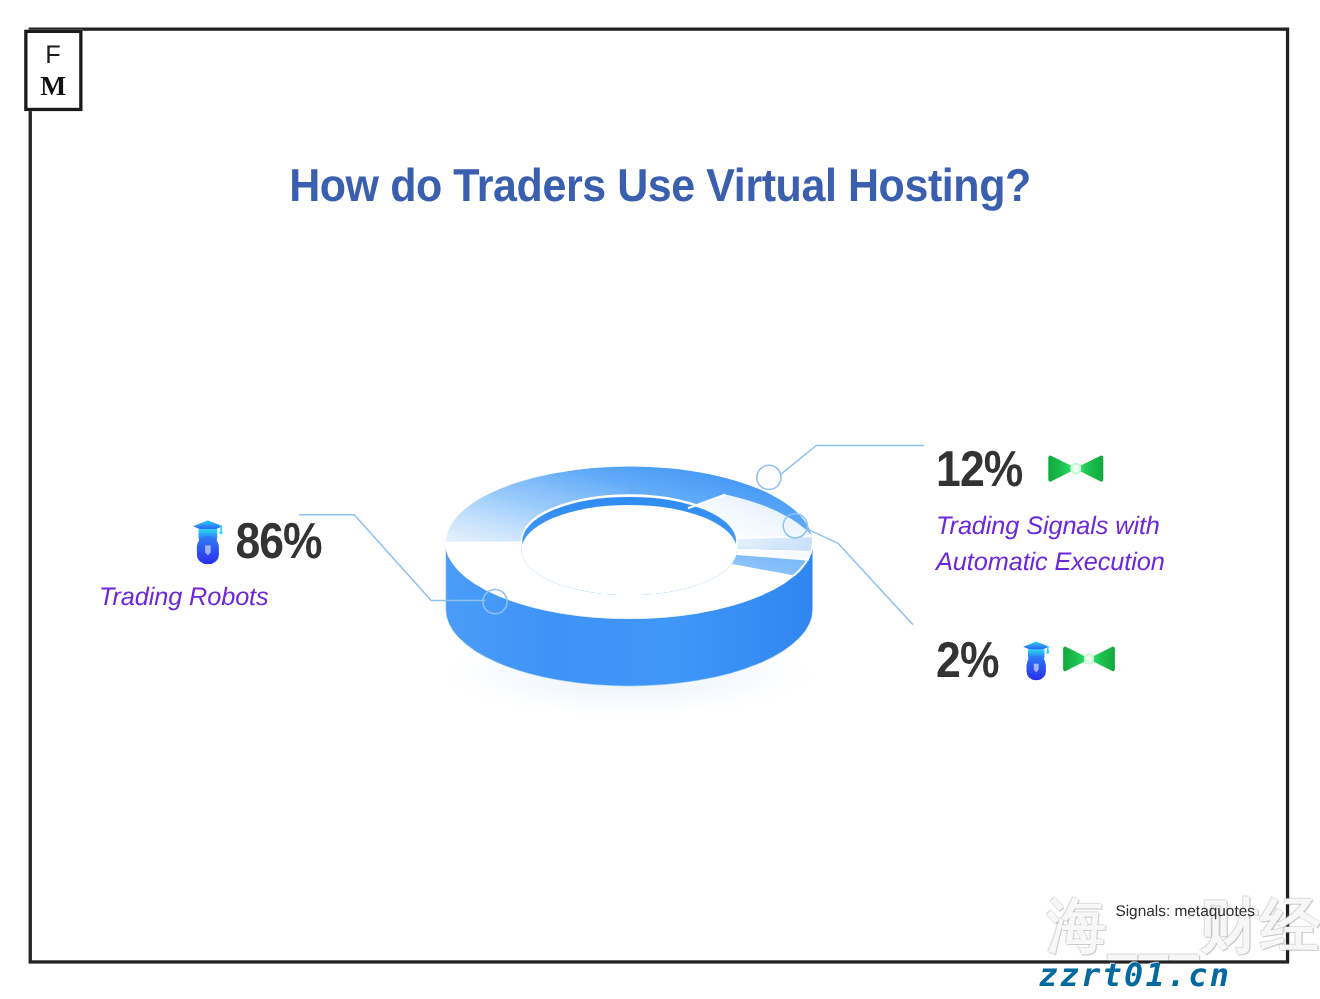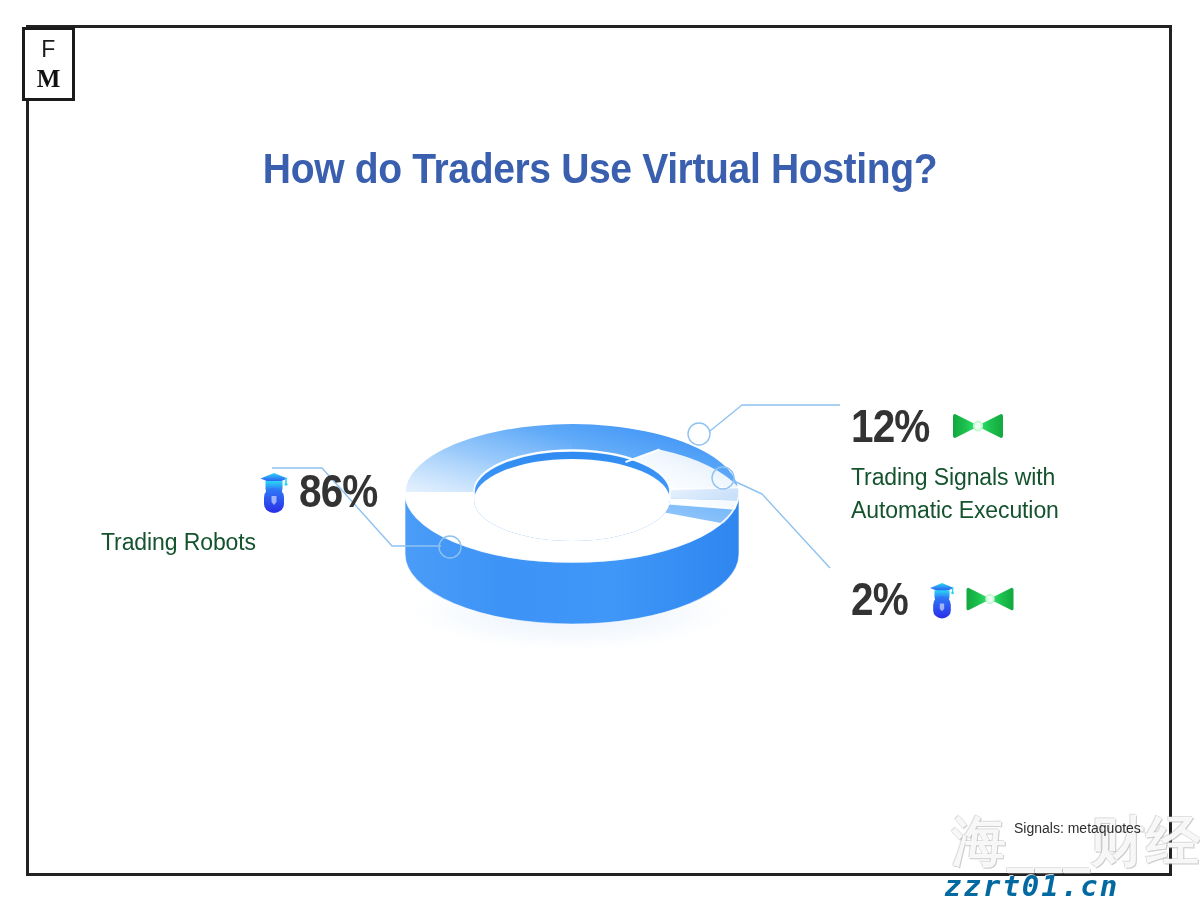--- a/index.html
+++ b/index.html
@@ -108,39 +108,40 @@
     line-height: 1;
     color: #333333;
     transform: scaleX(0.88);
     transform-origin: left center;
     letter-spacing: -1px;
   }
   .callout .label {
     font-family: "Liberation Sans", sans-serif;
     font-size: 23px;
     line-height: 1.45;
-    color: #14532d;
+    color: #6d28d9;
     margin-top: 12px;
     letter-spacing: -0.1px;
+    font-style: italic;
   }
   .icon-group {
     display: flex;
     align-items: center;
     gap: 8px;
   }
 
   
   #callout-robots {
     left: 88px;
     top: 440px;
     width: 300px;
   }
-  #callout-robots .value-row { justify-content: flex-end; }
+  #callout-robots .value-row { justify-content: center; }
   #callout-robots .value { margin-left: -4px; }
-  #callout-robots .label { text-align: left; margin-left: 13px; }
+  #callout-robots .label { text-align: left; margin-left: 2px; }
 
   
   #callout-signals { left: 851px; top: 375px; width: 310px; }
   #callout-both    { left: 851px; top: 548px; width: 320px; }
 
   
   #source-note {
     position: absolute;
     left: 1014px;
     top: 820px;

